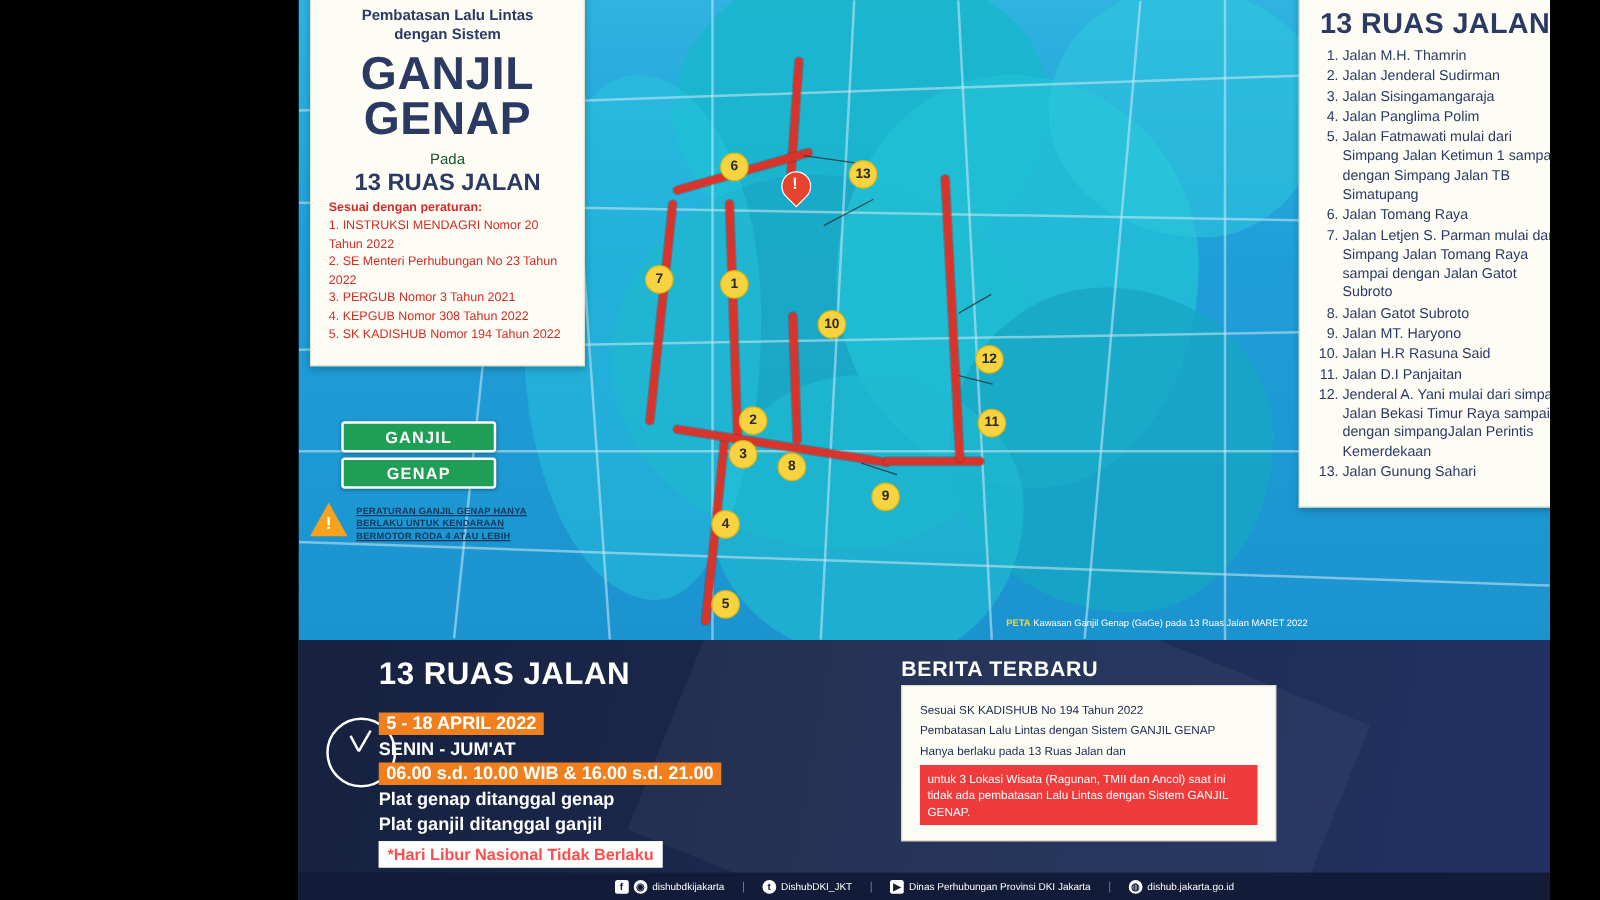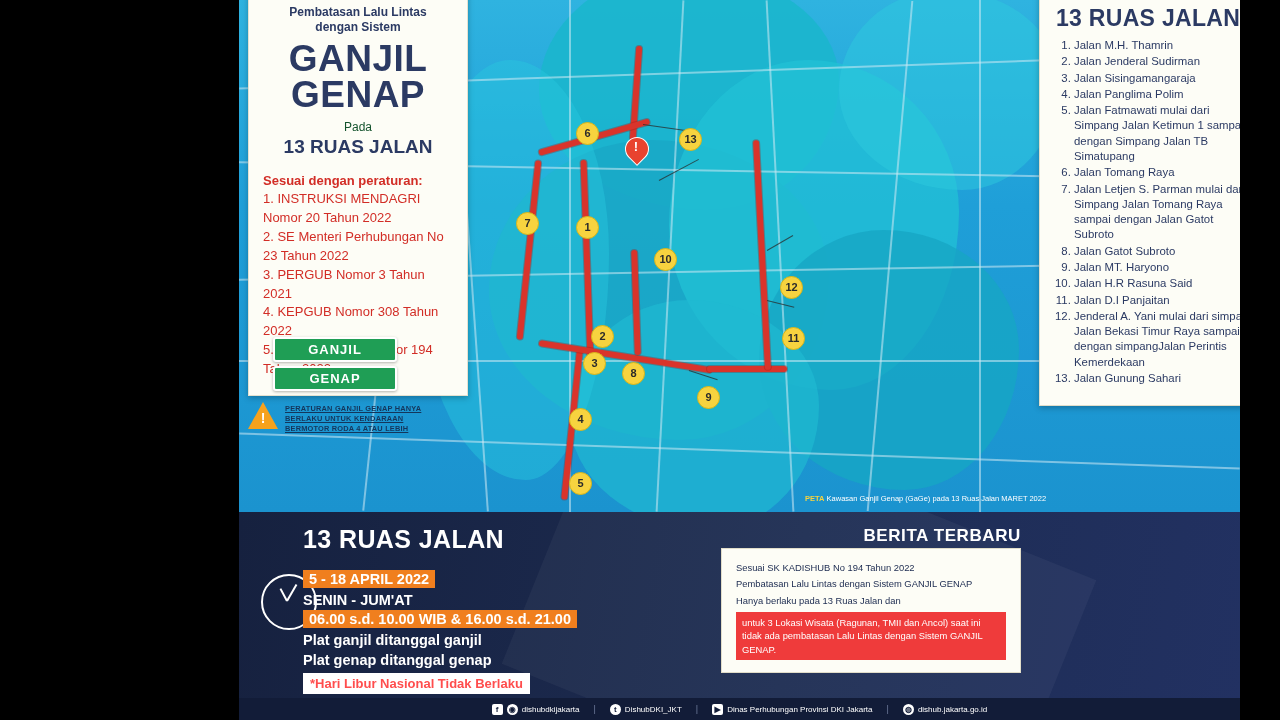--- a/index.html
+++ b/index.html
@@ -114,23 +114,23 @@
     margin-top: 6px;
   }
   #left-card .ruas {
     text-align: center;
     color: #2b3a63;
     font-size: 19px;
     font-weight: bold;
     margin-top: 2px;
   }
   #left-card .sesuai {
-    margin-top: 14px;
+    margin-top: 2px;
     color: #d22d26;
-    font-size: 13px;
+    font-size: 10px;
     line-height: 1.45;
   }
   #left-card .sesuai .hdr { font-weight: bold; }
   .tag {
     margin: 0 auto;
     width: 120px;
     text-align: center;
     color: #fff;
     font-weight: bold;
     font-size: 13px;
@@ -286,21 +286,21 @@
     width: 300px;
     background: #fdfdf6;
     border: 1px solid #e1ddc9;
     padding: 12px 14px;
     box-sizing: border-box;
   }
   #news-title {
     position: absolute;
     left: 482px; top: 14px;
     width: 300px;
-    text-align: right;
+    text-align: left;
     color: #fff;
     font-size: 17px;
     font-weight: bold;
     letter-spacing: .6px;
   }
   #news-card p {
     margin: 0 0 3px 0;
     color: #1b2a4f;
     font-size: 9.4px;
     line-height: 1.42;
@@ -499,22 +499,22 @@
 
       <div id="clock">
         <div class="h"></div>
         <div class="m"></div>
       </div>
 
       <div id="sched">
         <div><span class="hl-orange">5 - 18 APRIL 2022</span></div>
         <div class="white-line">SENIN - JUM'AT</div>
         <div><span class="hl-orange">06.00 s.d. 10.00 WIB &amp; 16.00 s.d. 21.00</span></div>
+        <div class="white-line">Plat genap ditanggal genap</div>
         <div class="white-line">Plat ganjil ditanggal ganjil</div>
-        <div class="white-line">Plat genap ditanggal genap</div>
         <div><span class="hl-red-box">*Hari Libur Nasional Tidak Berlaku</span></div>
       </div>
 
       <div id="news-title">BERITA TERBARU</div>
       <div id="news-card">
         <p>Sesuai SK KADISHUB No 194 Tahun 2022</p>
         <p>Pembatasan Lalu Lintas dengan Sistem GANJIL GENAP</p>
         <p>Hanya berlaku pada 13 Ruas Jalan dan</p>
         <div class="redbox">untuk 3 Lokasi Wisata (Ragunan, TMII dan Ancol) saat ini tidak ada pembatasan Lalu Lintas dengan Sistem GANJIL GENAP.</div>
       </div>

